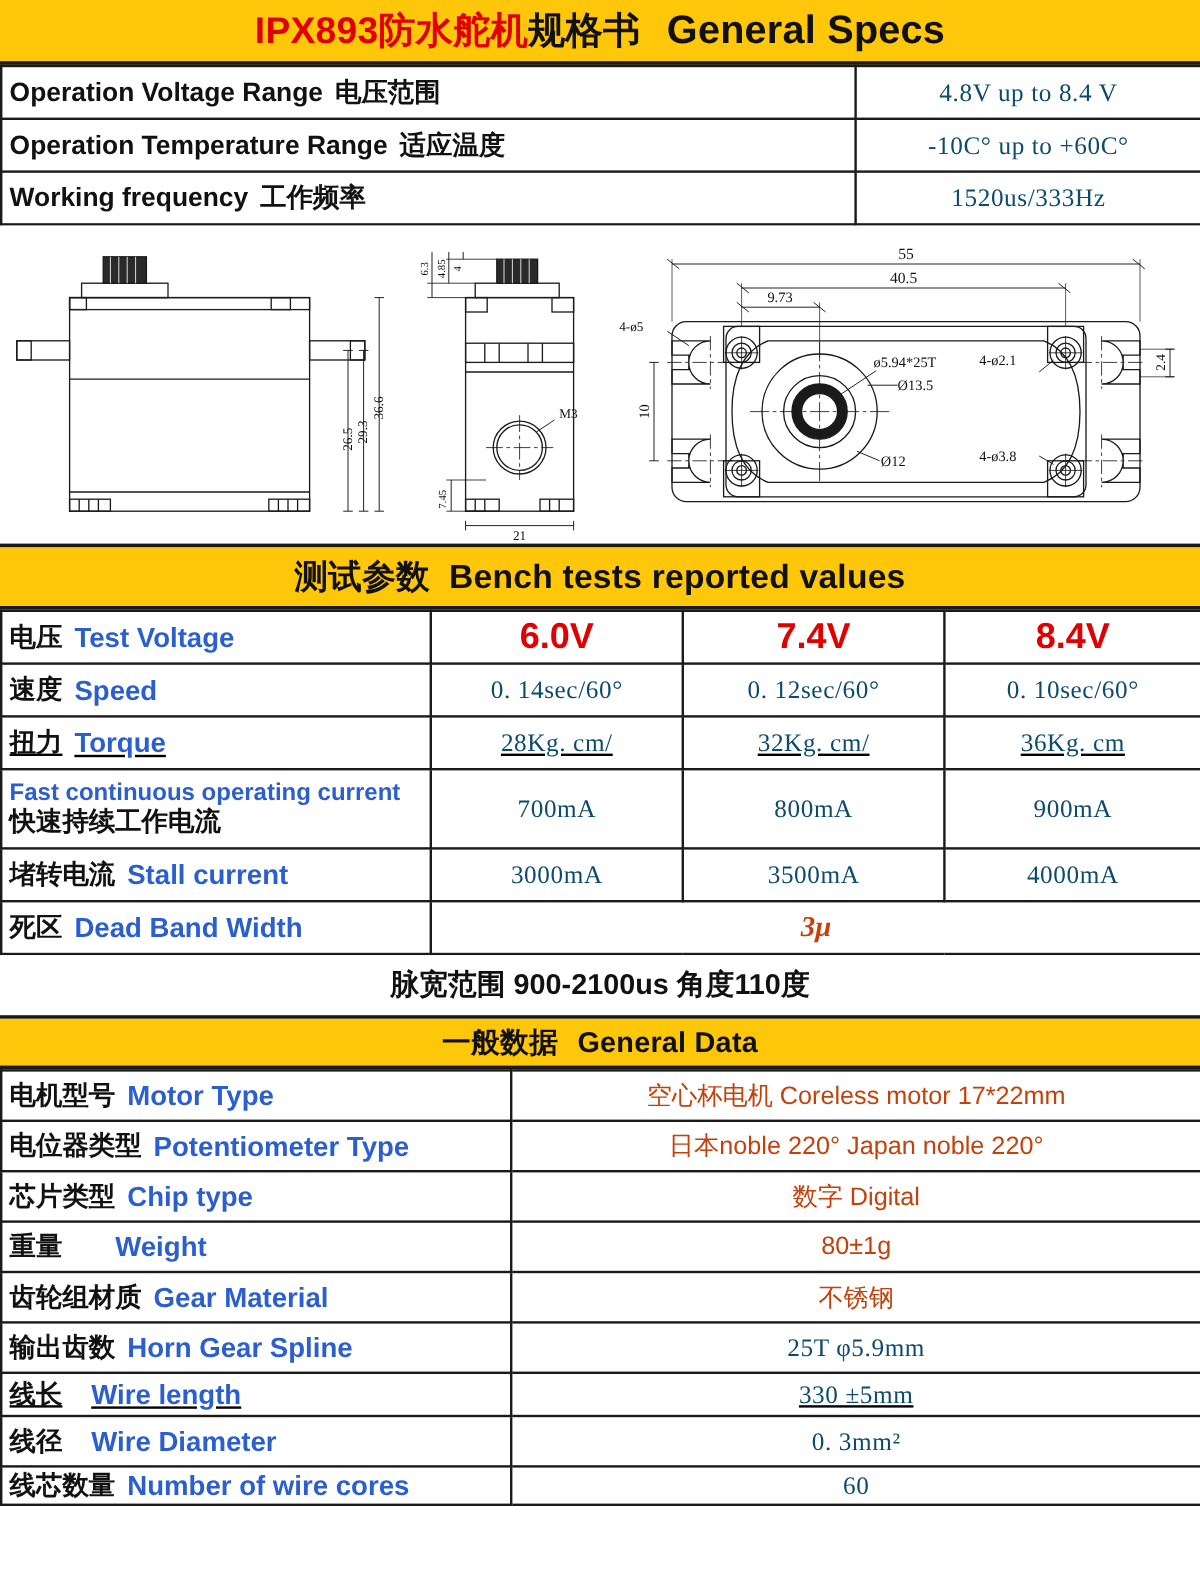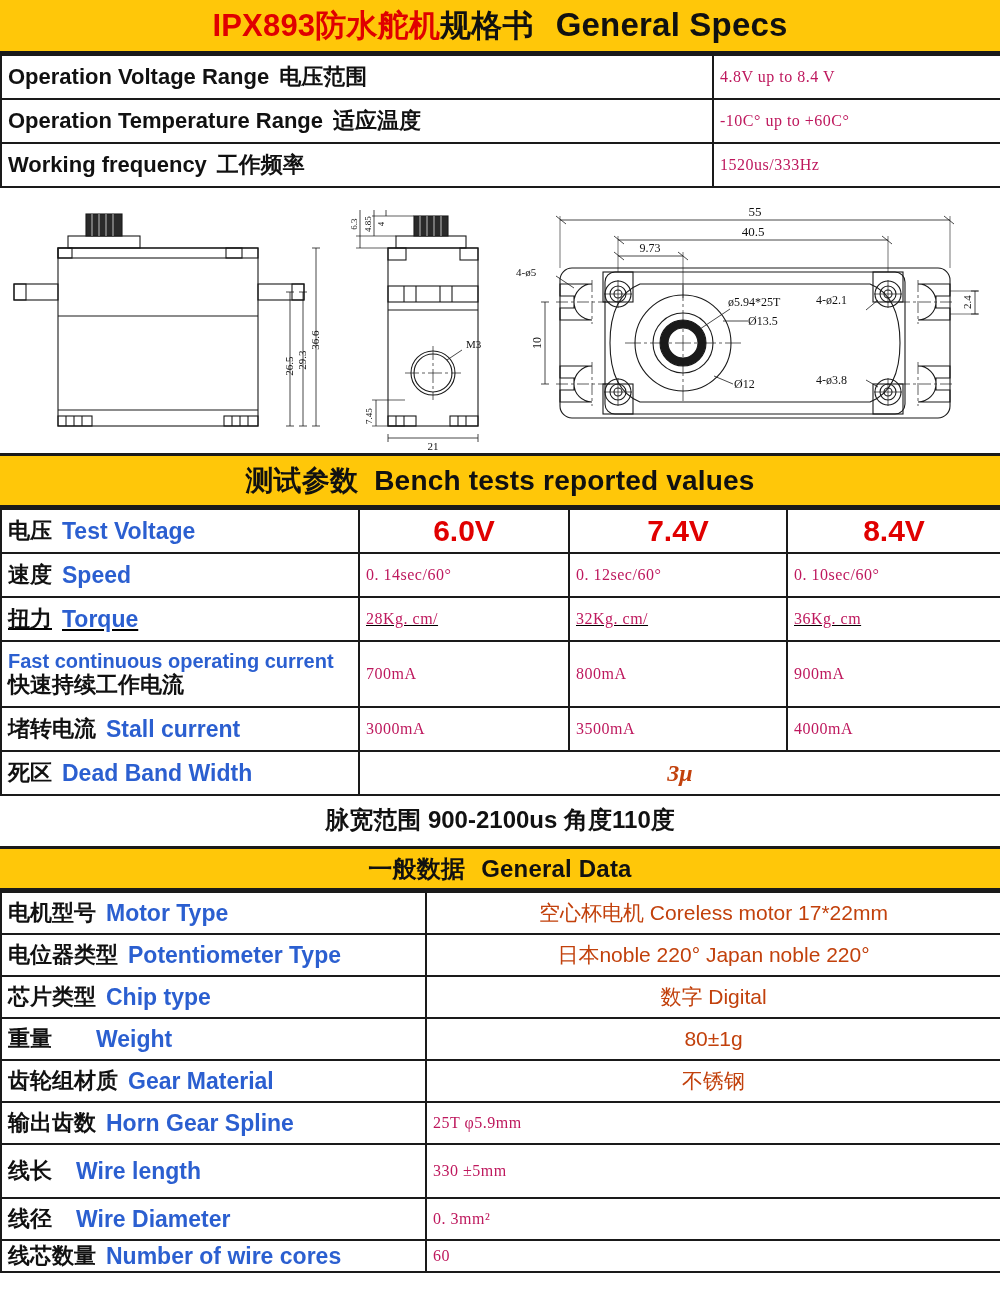--- a/index.html
+++ b/index.html
@@ -54,23 +54,23 @@
     color: #111;
     font-size: 22px;
   }
   .lbl-en-blue {
     font-weight: bold;
     color: #2B5FD0;
     font-size: 23px;
   }
   .val-serif {
     font-family: "Liberation Serif", serif;
-    font-size: 16px;
-    color: #be185d;
-    text-align: left;
+    font-size: 21px;
+    color: #0c4a6e;
+    text-align: center;
     letter-spacing: .5px;
   }
   .val-volt {
     font-family: "Liberation Sans", sans-serif;
     font-weight: bold;
     font-size: 30px;
     color: #E00000;
     text-align: center;
   }
   .val-cn {
@@ -536,21 +536,21 @@
       </tr>
       <tr style="height:42px;">
         <td>
           <div class="cell-flex">
             <span class="lbl-cn">输出齿数</span>
             <span class="lbl-en-blue">Horn Gear Spline</span>
           </div>
         </td>
         <td class="val-serif">25T  φ5.9mm</td>
       </tr>
-      <tr style="height:54px;">
+      <tr style="height:36px;text-decoration:underline;">
         <td>
           <div class="cell-flex">
             <span class="lbl-cn">线长</span>
             <span class="lbl-en-blue" style="margin-left:14px;">Wire length</span>
           </div>
         </td>
         <td class="val-serif">330 ±5mm</td>
       </tr>
       <tr style="height:42px;">
         <td>

